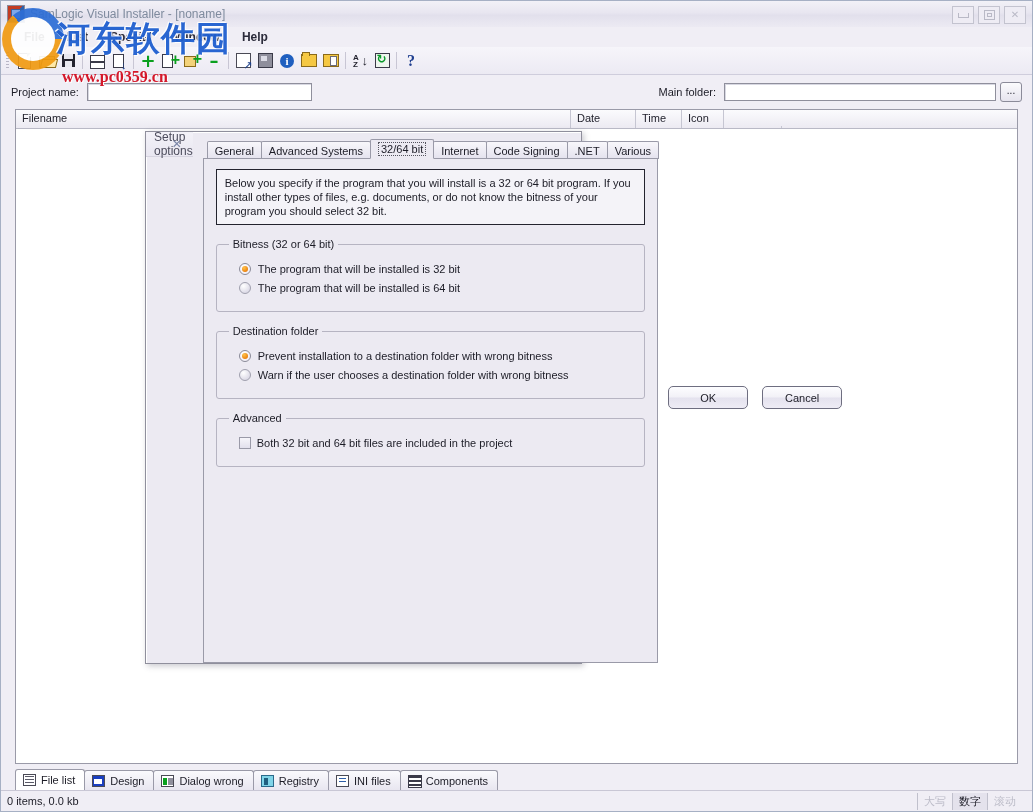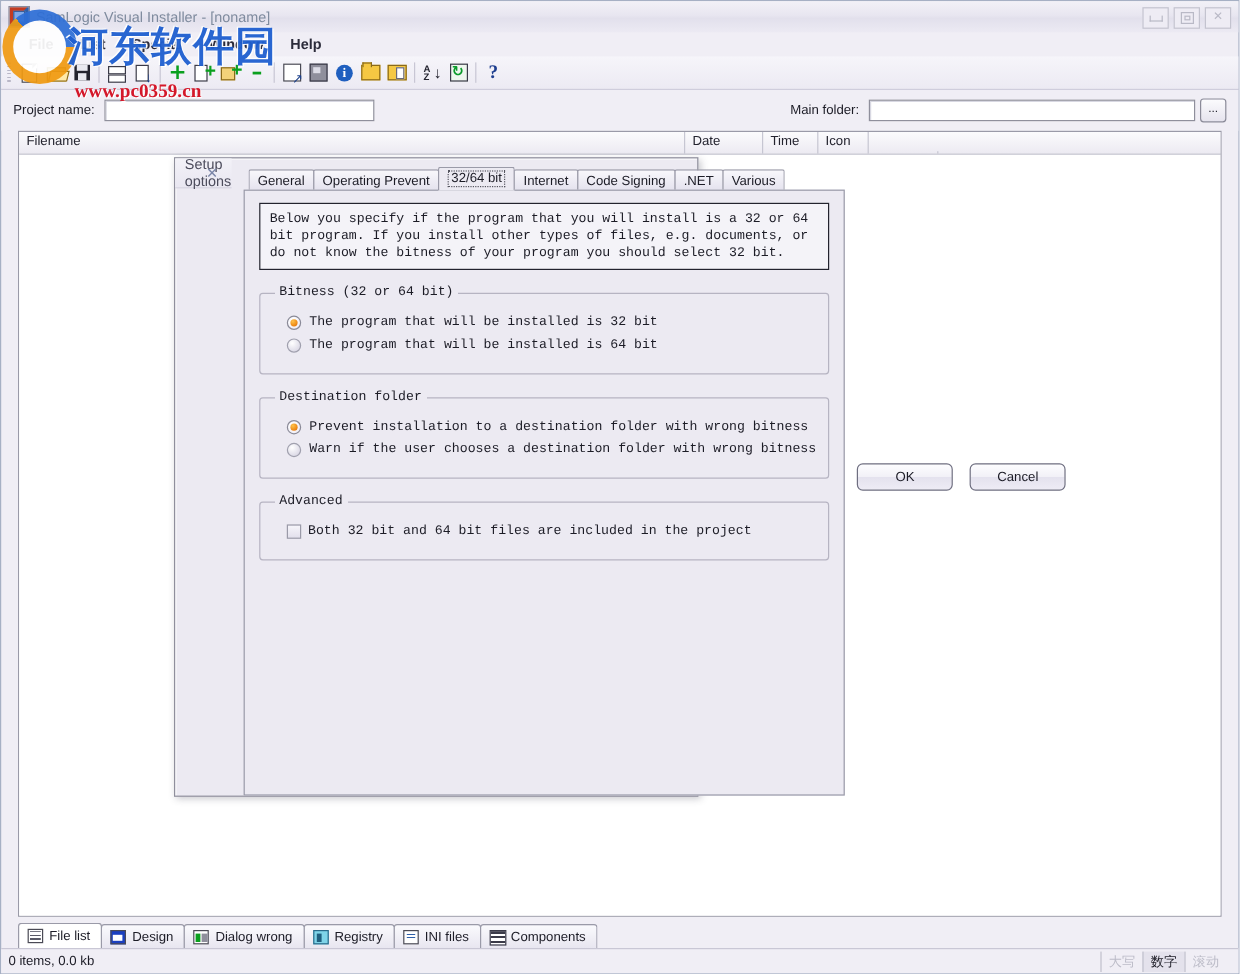--- a/index.html
+++ b/index.html
@@ -228,21 +228,21 @@
     white-space:nowrap;
   }
   .dtab.active{
     background:#eceaf2;height:20px;
     border-bottom:1px solid #eceaf2;position:relative;z-index:3;
   }
   .dtab.active .dtab-inner{border:1px dotted #55555f;padding:0 2px;}
   #tab-panel{
     flex:1 1 auto;border:1px solid #9a9aa8;background:#eceaf2;
     margin-top:-1px;padding:10px 12px;box-sizing:border-box;
-    display:flex;flex-direction:column;min-height:0;font-family:Liberation Mono, monospace;
+    display:flex;flex-direction:column;min-height:0;
   }
   #desc-box{
     border:1px solid #23232e;background:#f4f3f8;
     padding:6px 8px;font-size:11px;color:#1c1c26;line-height:14px;
   }
   fieldset.grp{
     border:1px solid #b6b4c2;border-radius:3px;
     margin:13px 0 0 0;padding:6px 10px 10px 10px;
     background:transparent;
   }
@@ -470,21 +470,21 @@
     <span id="dlg-close">✕</span>
   </div>
 
   <div id="dlg-body">
 
     <div id="tabstrip">
       <div class="dtab">
           <span class="dtab-inner">General</span>
         </div>
       <div class="dtab">
-          <span class="dtab-inner">Operating Prevent</span>
+          <span class="dtab-inner">Advanced Systems</span>
         </div>
       <div class="dtab active">
           <span class="dtab-inner">32/64 bit</span>
         </div>
       <div class="dtab">
           <span class="dtab-inner">Internet</span>
         </div>
       <div class="dtab">
           <span class="dtab-inner">Code Signing</span>
         </div>

